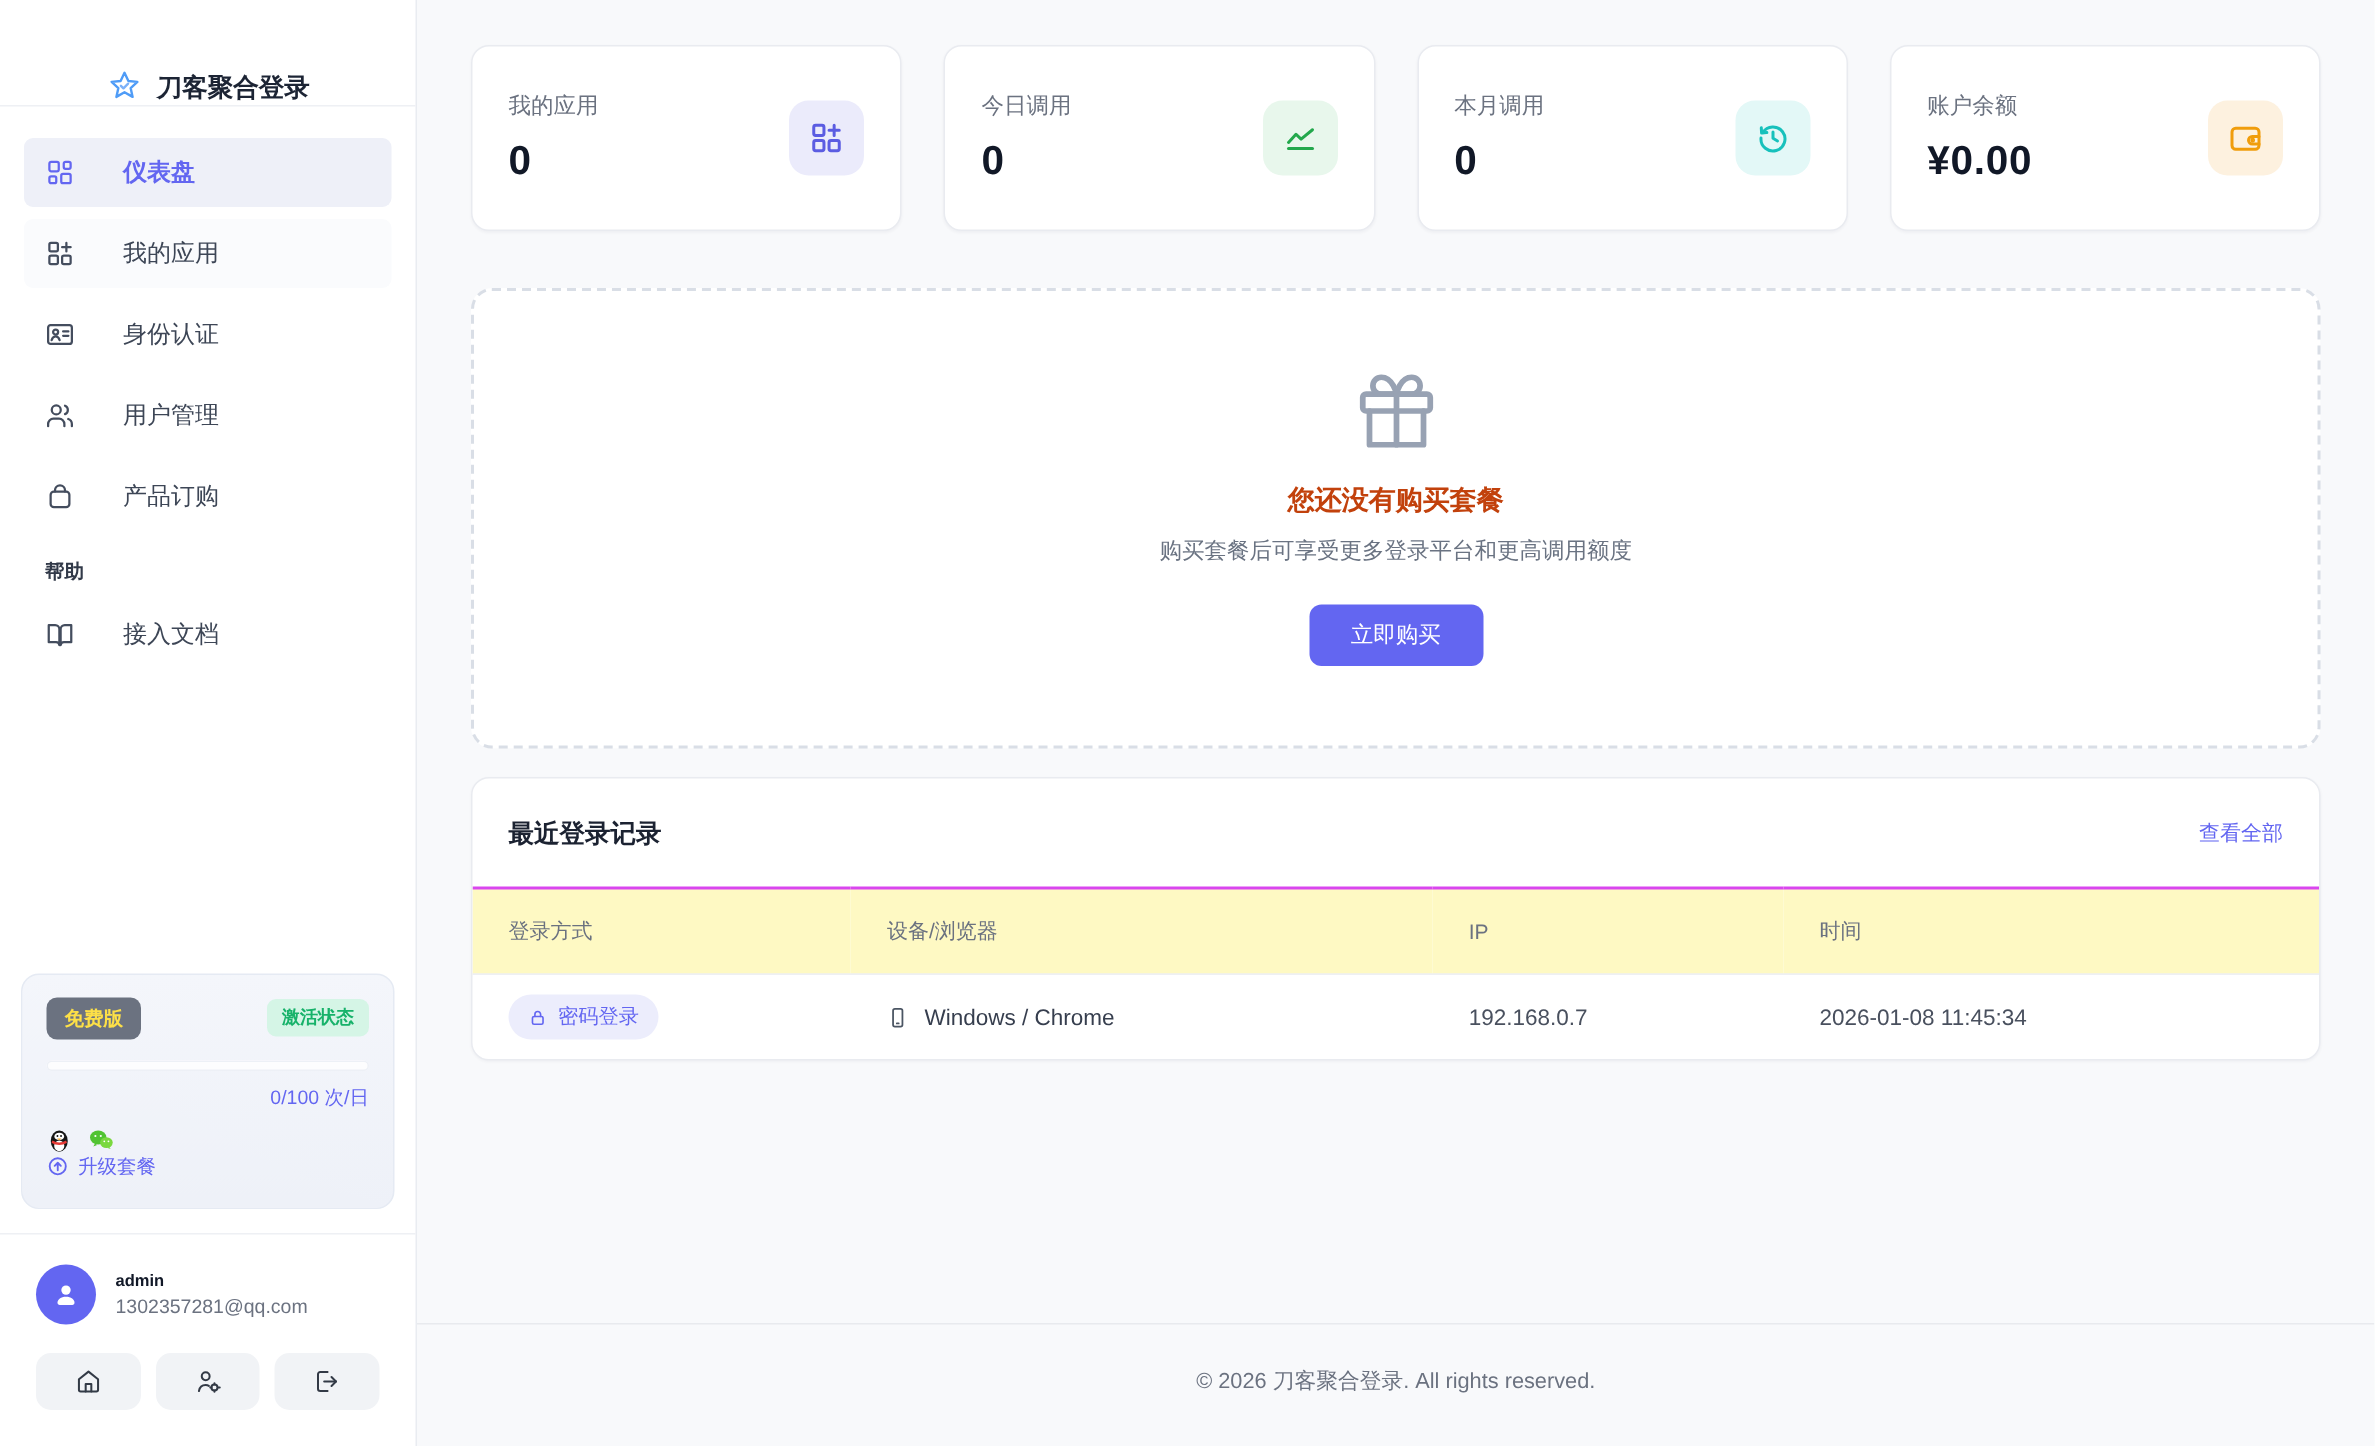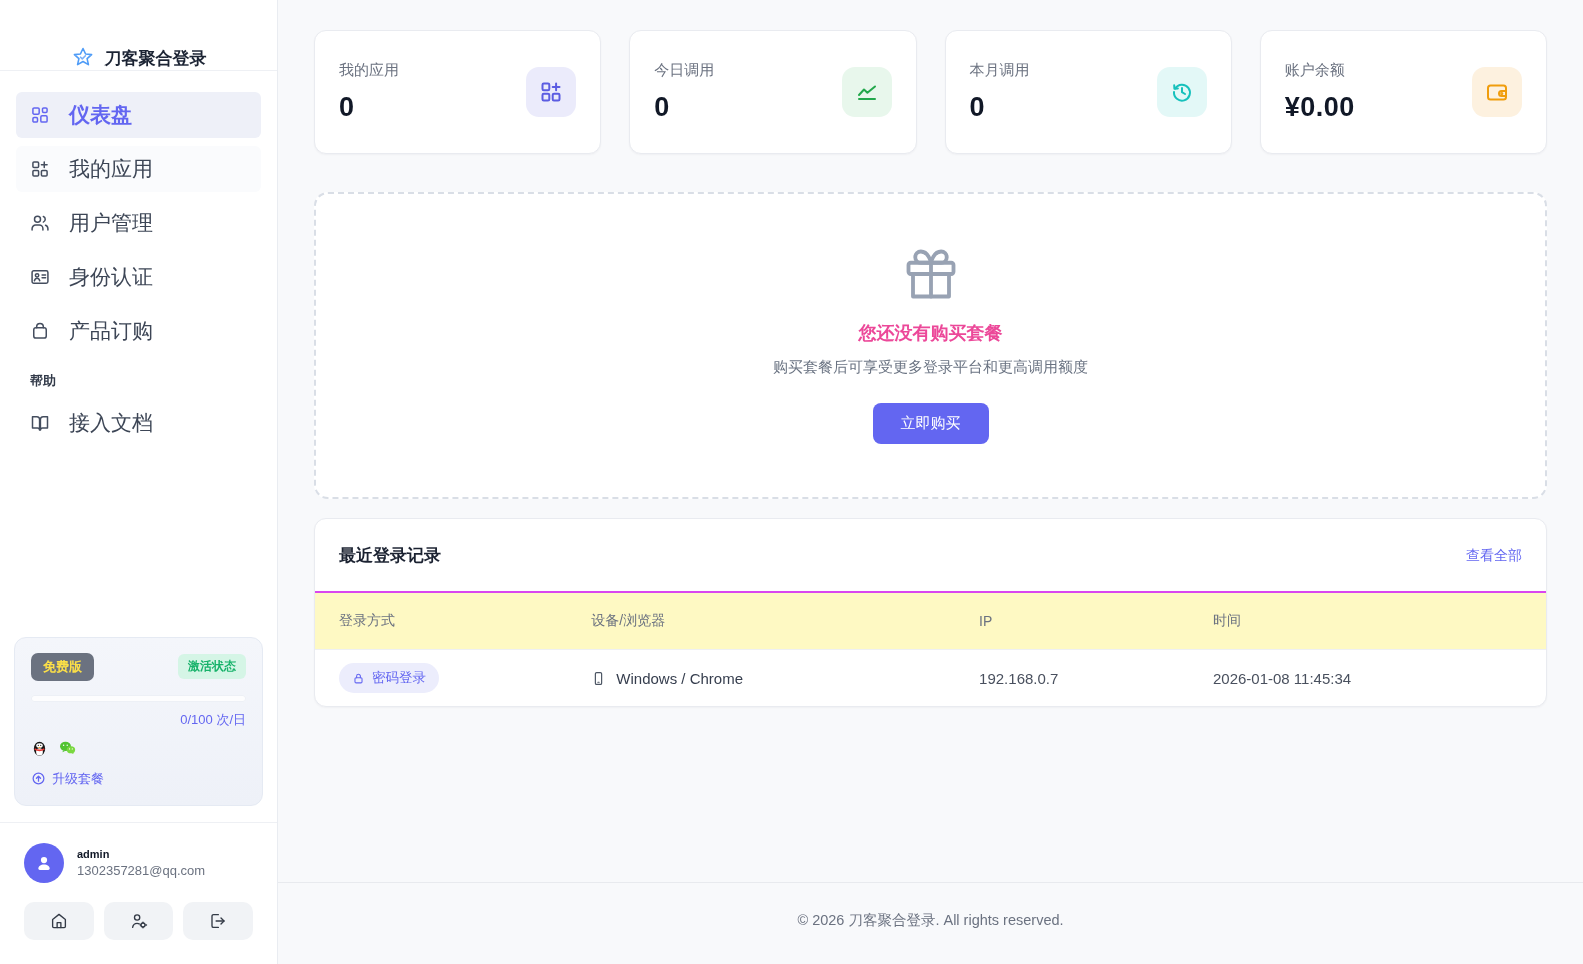--- a/index.html
+++ b/index.html
@@ -10,42 +10,42 @@
   }
   svg { display: block; }
   .app { display: flex; height: 100%; }
 
   
   .sidebar { width: 278px; min-width: 278px; background: #fff;
     border-right: 1px solid #e9ecf1; display: flex; flex-direction: column; }
   .logo { height: 71px; display: flex; align-items: flex-end; justify-content: center;
     gap: 10px; border-bottom: 1px solid #eef0f4; font-size: 17px; font-weight: 700; color: #1c2434; }
   .nav { padding: 21px 16px 0; }
-  .nav-item { display: flex; align-items: center; gap: 19px; height: 46px; padding: 0 14px;
-    border-radius: 6px; margin-bottom: 8px; font-size: 21px; color: #3d4656; cursor: pointer; }
+  .nav-item { display: flex; align-items: center; gap: 32px; height: 46px; padding: 0 14px;
+    border-radius: 6px; margin-bottom: 8px; font-size: 16px; color: #3d4656; cursor: pointer; }
   .nav-item .nav-ic { color: #444d5e; display: flex; }
   .nav-item.active { background: #eef0f8; color: #6366f1; font-weight: 700; }
   .nav-item.active .nav-ic { color: #6366f1; }
   .nav-item.subtle { background: #fafbfd; }
   .nav-section { margin: 18px 0 10px; padding: 0 14px; font-size: 13px; font-weight: 700; color: #323a49; }
   .sb-spacer { flex: 1; }
 
   .plan-card { margin: 0 14px 16px; padding: 15px 16px;
     background: linear-gradient(180deg, #f4f6fb, #eef1f8);
     border: 1px solid #e5eaf3; border-radius: 12px; }
   .plan-top { display: flex; justify-content: space-between; align-items: center; }
   .badge-free { background: #6b7280; color: #fde047; font-size: 13px; font-weight: 700;
     padding: 5px 12px; border-radius: 7px; }
   .badge-active { background: #d5f5e6; color: #17b26a; font-size: 12px; font-weight: 600;
     padding: 4px 10px; border-radius: 6px; }
   .plan-track { height: 7px; background: #fdfdfe; border-radius: 99px; margin-top: 14px;
     box-shadow: inset 0 0 0 1px #edf0f6; }
   .plan-quota { margin-top: 9px; text-align: right; color: #6366f1; font-size: 13px; }
   .plan-icons { display: flex; gap: 10px; margin-top: 10px; align-items: center; }
-  .plan-upgrade { display: inline-flex; align-items: center; gap: 6px; margin-top: 13px;
+  .plan-upgrade { display: inline-flex; align-items: center; gap: 6px; margin-top: 0;
     color: #6366f1; font-size: 13px; cursor: pointer; background: none; border: none; }
 
   .user-block { border-top: 1px solid #eef0f4; padding: 20px 24px 24px; }
   .user-row { display: flex; align-items: center; gap: 13px; }
   .avatar { width: 40px; height: 40px; border-radius: 50%; background: #6366f1;
     display: flex; align-items: center; justify-content: center; flex: none; }
   .user-name { font-size: 11px; font-weight: 700; color: #111827; }
   .user-email { font-size: 13px; color: #6b7280; margin-top: 3px; }
   .user-actions { display: flex; gap: 10px; margin-top: 19px; }
   .ubtn { flex: 1; height: 38px; background: #f1f3f6; border: none; border-radius: 10px;
@@ -65,21 +65,21 @@
     align-items: center; justify-content: center; flex: none; }
   .ic-indigo { background: #ebebfb; color: #5b5ce2; }
   .ic-green  { background: #e8f7ec; color: #23a84c; }
   .ic-teal   { background: #e3f8f7; color: #17c1bc; }
   .ic-orange { background: #fdf1df; color: #f09d0c; }
 
   .empty-box { margin-top: 38px; background: #fff; border: 2px dashed #d9dee6;
     border-radius: 14px; height: 307px; display: flex; flex-direction: column;
     align-items: center; justify-content: center; }
   .empty-ic { color: #98a2b3; }
-  .empty-title { margin-top: 20px; font-size: 18px; font-weight: 600; color: #ec4899; text-align: center; }
+  .empty-title { margin-top: 20px; font-size: 18px; font-weight: 600; color: #c2410c; text-align: center; }
   .empty-sub { margin-top: 13px; font-size: 15px; color: #6a7382; }
   .buy-btn { margin-top: 26px; background: #6366f1; color: #fff; border: none;
     border-radius: 8px; padding: 11px 28px; font-size: 15px; cursor: pointer;
     font-family: inherit; }
 
   .table-card { margin-top: 19px; background: #fff; border: 1px solid #e9ebf0;
     border-radius: 12px; overflow: hidden; box-shadow: 0 1px 2px rgba(16,24,40,.04); }
   .table-head { display: flex; justify-content: space-between; align-items: center; padding: 25px 24px 24px; }
   .table-title { font-size: 17px; font-weight: 700; color: #1b2231; }
   .view-all { font-size: 14px; color: #6366f1; cursor: pointer; text-decoration: none; }
@@ -134,39 +134,39 @@
             <rect x="13.7" y="13.7" width="6.8" height="6.8" rx="1.3"></rect>
             <path d="M17.1 3.5v6.8M13.7 6.9h6.8"></path>
           </svg>
         </span>
         <span>我的应用</span>
       </div>
 
       <div class="nav-item">
         <span class="nav-ic">
           <svg width="20" height="20" viewBox="0 0 24 24" fill="none" stroke="currentColor" stroke-width="1.8" stroke-linecap="round" stroke-linejoin="round">
+            <rect x="2.5" y="4.5" width="19" height="15" rx="2"></rect>
+            <circle cx="8.5" cy="10" r="2"></circle>
+            <path d="M5.3 16.5c.6-2 1.8-3 3.2-3s2.6 1 3.2 3"></path>
+            <path d="M14.5 9.5h4.2M14.5 13h4.2"></path>
+          </svg>
+        </span>
+        <span>身份认证</span>
+      </div>
+
+      <div class="nav-item">
+        <span class="nav-ic">
+          <svg width="20" height="20" viewBox="0 0 24 24" fill="none" stroke="currentColor" stroke-width="1.8" stroke-linecap="round" stroke-linejoin="round">
             <circle cx="9" cy="7.5" r="3.6"></circle>
             <path d="M2.5 20.5v-1.7a4.3 4.3 0 0 1 4.3-4.3h4.4a4.3 4.3 0 0 1 4.3 4.3v1.7"></path>
             <path d="M16 4.2a3.6 3.6 0 0 1 0 6.7"></path>
             <path d="M21.5 20.5v-1.7a4.3 4.3 0 0 0-2.9-4"></path>
           </svg>
         </span>
         <span>用户管理</span>
-      </div>
-
-      <div class="nav-item">
-        <span class="nav-ic">
-          <svg width="20" height="20" viewBox="0 0 24 24" fill="none" stroke="currentColor" stroke-width="1.8" stroke-linecap="round" stroke-linejoin="round">
-            <rect x="2.5" y="4.5" width="19" height="15" rx="2"></rect>
-            <circle cx="8.5" cy="10" r="2"></circle>
-            <path d="M5.3 16.5c.6-2 1.8-3 3.2-3s2.6 1 3.2 3"></path>
-            <path d="M14.5 9.5h4.2M14.5 13h4.2"></path>
-          </svg>
-        </span>
-        <span>身份认证</span>
       </div>
 
       <div class="nav-item">
         <span class="nav-ic">
           <svg width="20" height="20" viewBox="0 0 24 24" fill="none" stroke="currentColor" stroke-width="1.8" stroke-linecap="round" stroke-linejoin="round">
             <rect x="4.5" y="8" width="15" height="12.5" rx="2.6"></rect>
             <path d="M8 8V7a4 4 0 0 1 8 0v1"></path>
           </svg>
         </span>
         <span>产品订购</span>

